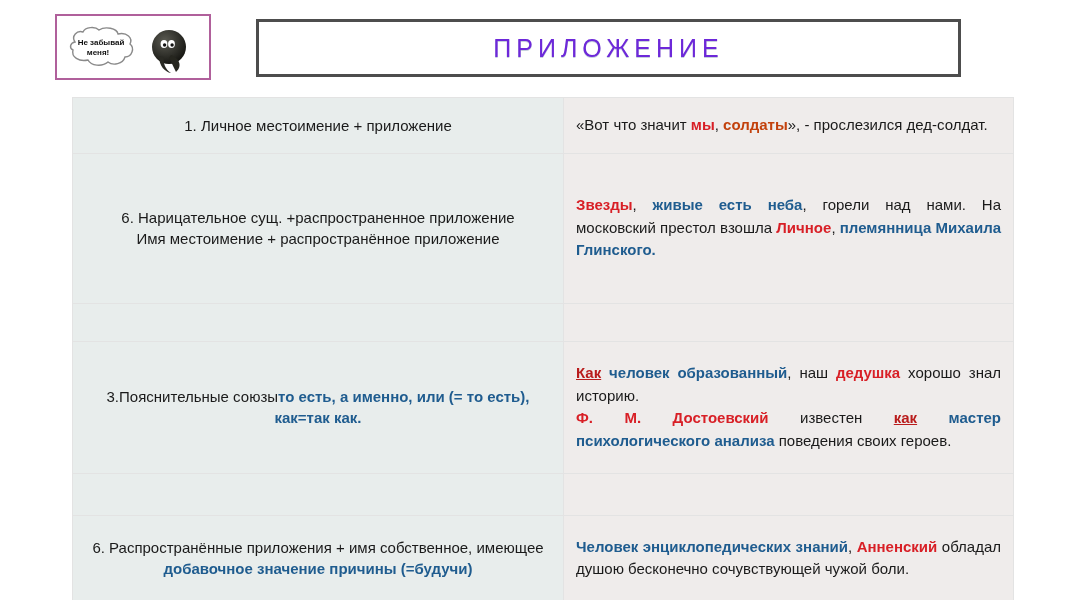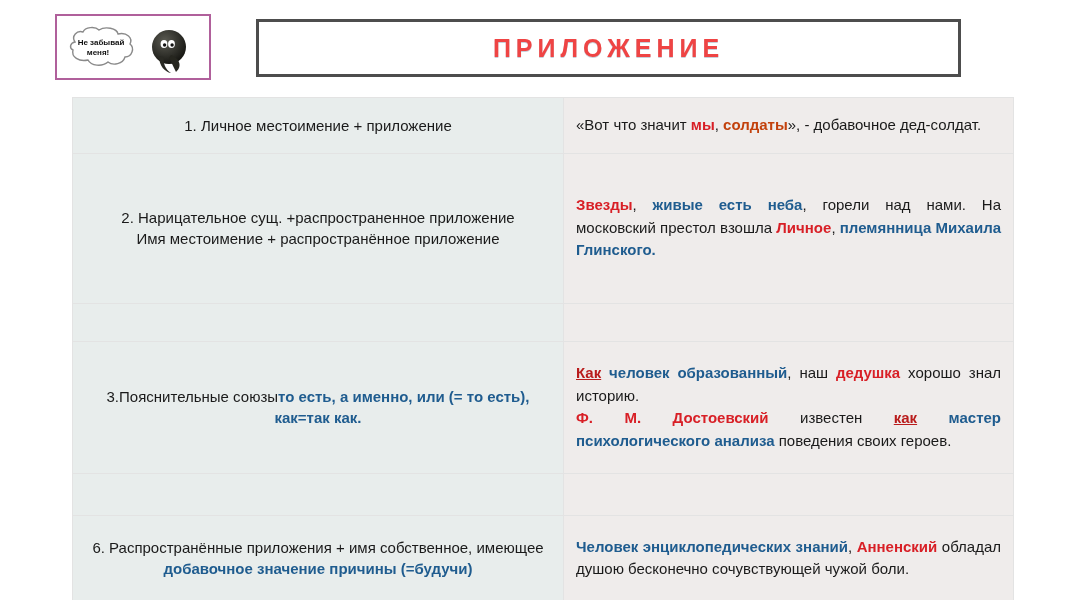--- a/index.html
+++ b/index.html
@@ -56,23 +56,23 @@
     border: 3px solid #4d4d4d;
     background: #ffffff;
     display: flex;
     align-items: center;
     justify-content: center;
   }
 
   .title-text {
     font-family: "Liberation Sans", "DejaVu Sans", sans-serif;
     font-size: 25px;
-    font-weight: bold;
+    font-weight: normal;
     letter-spacing: 5px;
-    color: #ef4444;
+    color: #6d28d9;
     text-shadow: 0 1px 0 rgba(30,70,110,0.25);
   }
 
   
   .content-table {
     position: absolute;
     left: 72px;
     top: 97px;
     width: 941px;
     border-collapse: collapse;
@@ -155,24 +155,24 @@
 </div>
 
 <div class="title-bar">
   <span class="title-text">ПРИЛОЖЕНИЕ</span>
 </div>
 
 <table class="content-table">
   <tbody>
     <tr class="r1">
       <td class="col-left"><span class="plain">1.  Личное местоимение + приложение</span></td>
-      <td class="col-right r1cell"><span class="plain">«Вот что значит </span><span class="b-red">мы</span><span class="plain">, </span><span class="b-black">солдаты</span><span class="plain">», - добавочное дед-солдат.</span></td>
+      <td class="col-right r1cell"><span class="plain">«Вот что значит </span><span class="b-red">мы</span><span class="plain">, </span><span class="b-black">солдаты</span><span class="plain">», - прослезился дед-солдат.</span></td>
     </tr>
     <tr class="r2">
-      <td class="col-left"><span class="plain">2. Нарицательное сущ. +распространенное приложение</span><br><span class="plain">Имя местоимение + распространённое приложение</span></td>
+      <td class="col-left"><span class="plain">6. Нарицательное сущ. +распространенное приложение</span><br><span class="plain">Имя местоимение + распространённое приложение</span></td>
       <td class="col-right"><span class="b-red">Звезды</span><span class="plain">, </span><span class="b-blue">живые есть неба</span><span class="plain">, горели над нами. На московский престол взошла </span><span class="b-red">Личное</span><span class="plain">, </span><span class="b-blue">племянница Михаила Глинского.</span></td>
     </tr>
     <tr class="r-spacer">
       <td class="col-left"></td>
       <td class="col-right"></td>
     </tr>
     <tr class="r3">
       <td class="col-left"><span class="plain">3.Пояснительные союзы</span><span class="b-blue">то есть, а именно, или (= то есть), как=так как.</span></td>
       <td class="col-right"><span class="u-blue">Как</span><span class="plain"> </span><span class="b-blue">человек образованный</span><span class="plain">, наш </span><span class="b-red">дедушка</span><span class="plain"> хорошо знал историю.</span><br><span class="b-red">Ф. М. Достоевский</span><span class="plain"> известен </span><span class="u-blue">как</span><span class="plain"> </span><span class="b-blue">мастер психологического анализа</span><span class="plain"> поведения своих героев.</span></td>
     </tr>

